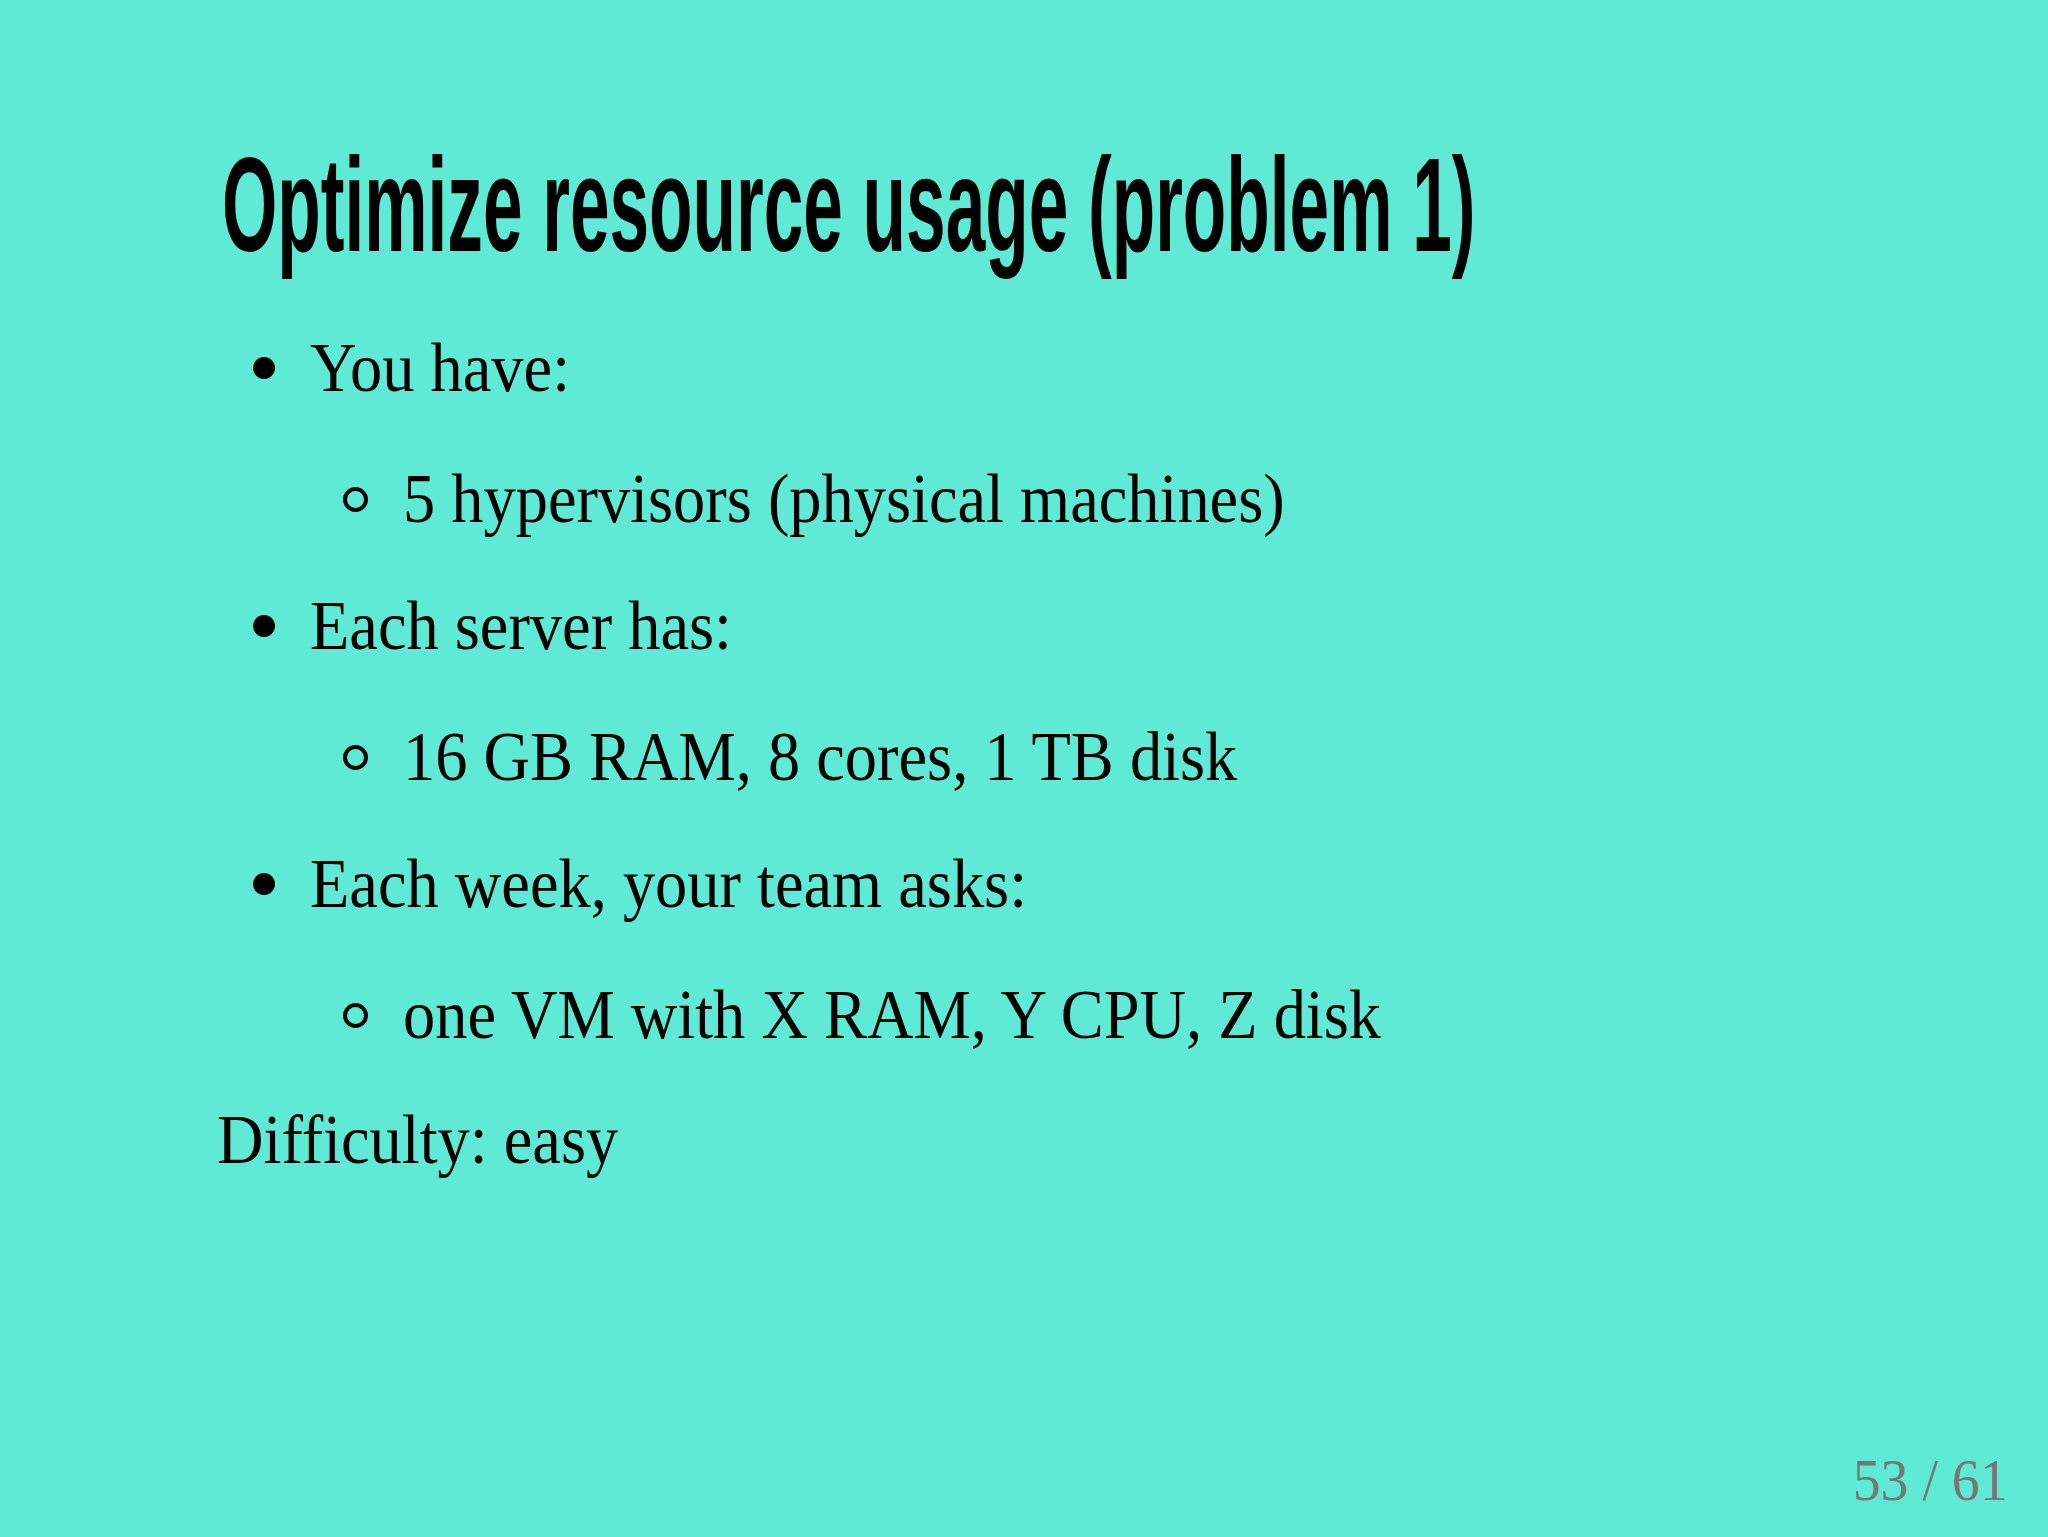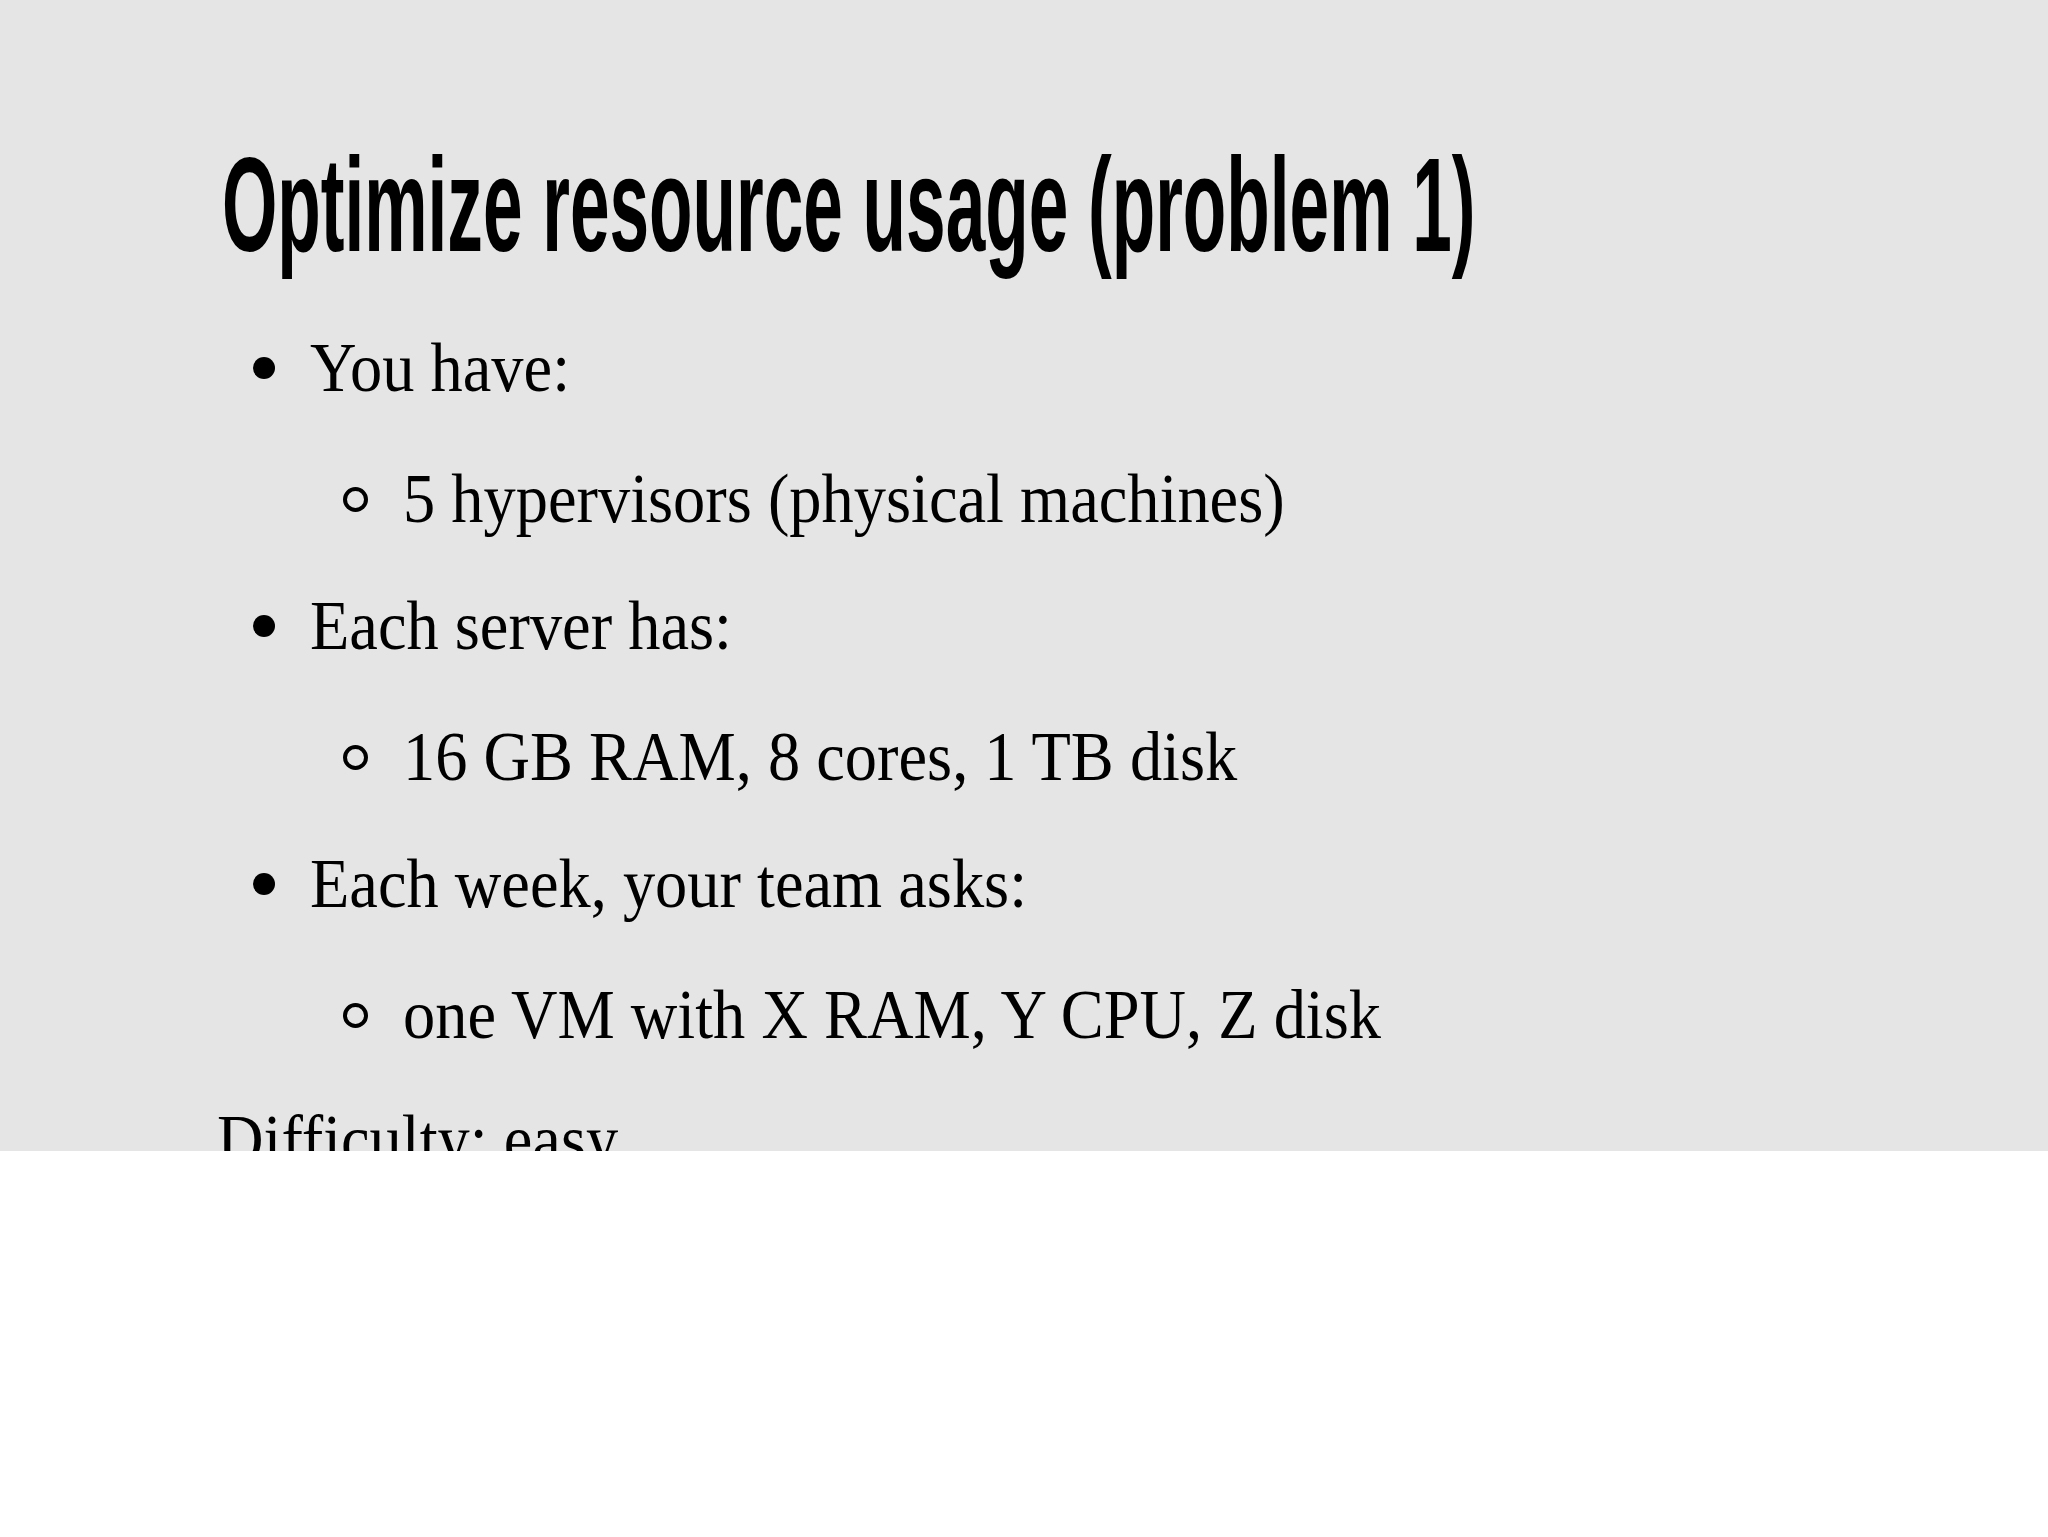--- a/index.html
+++ b/index.html
@@ -3,22 +3,22 @@
 <meta charset="utf-8">
 <style>
   html, body {
     margin: 0;
     padding: 0;
     background: #ffffff;
   }
   .slide {
     position: relative;
     width: 2048px;
-    height: 1151px;
-    background: #e5e5e5;
+    height: 1537px;
+    background: #5eead4;
     color: #000000;
     font-family: "Liberation Serif", serif;
     overflow: hidden;
     text-decoration: underline;
   }
   .title {
     position: absolute;
     top: 139px;
     left: 222px;
     margin: 0;

